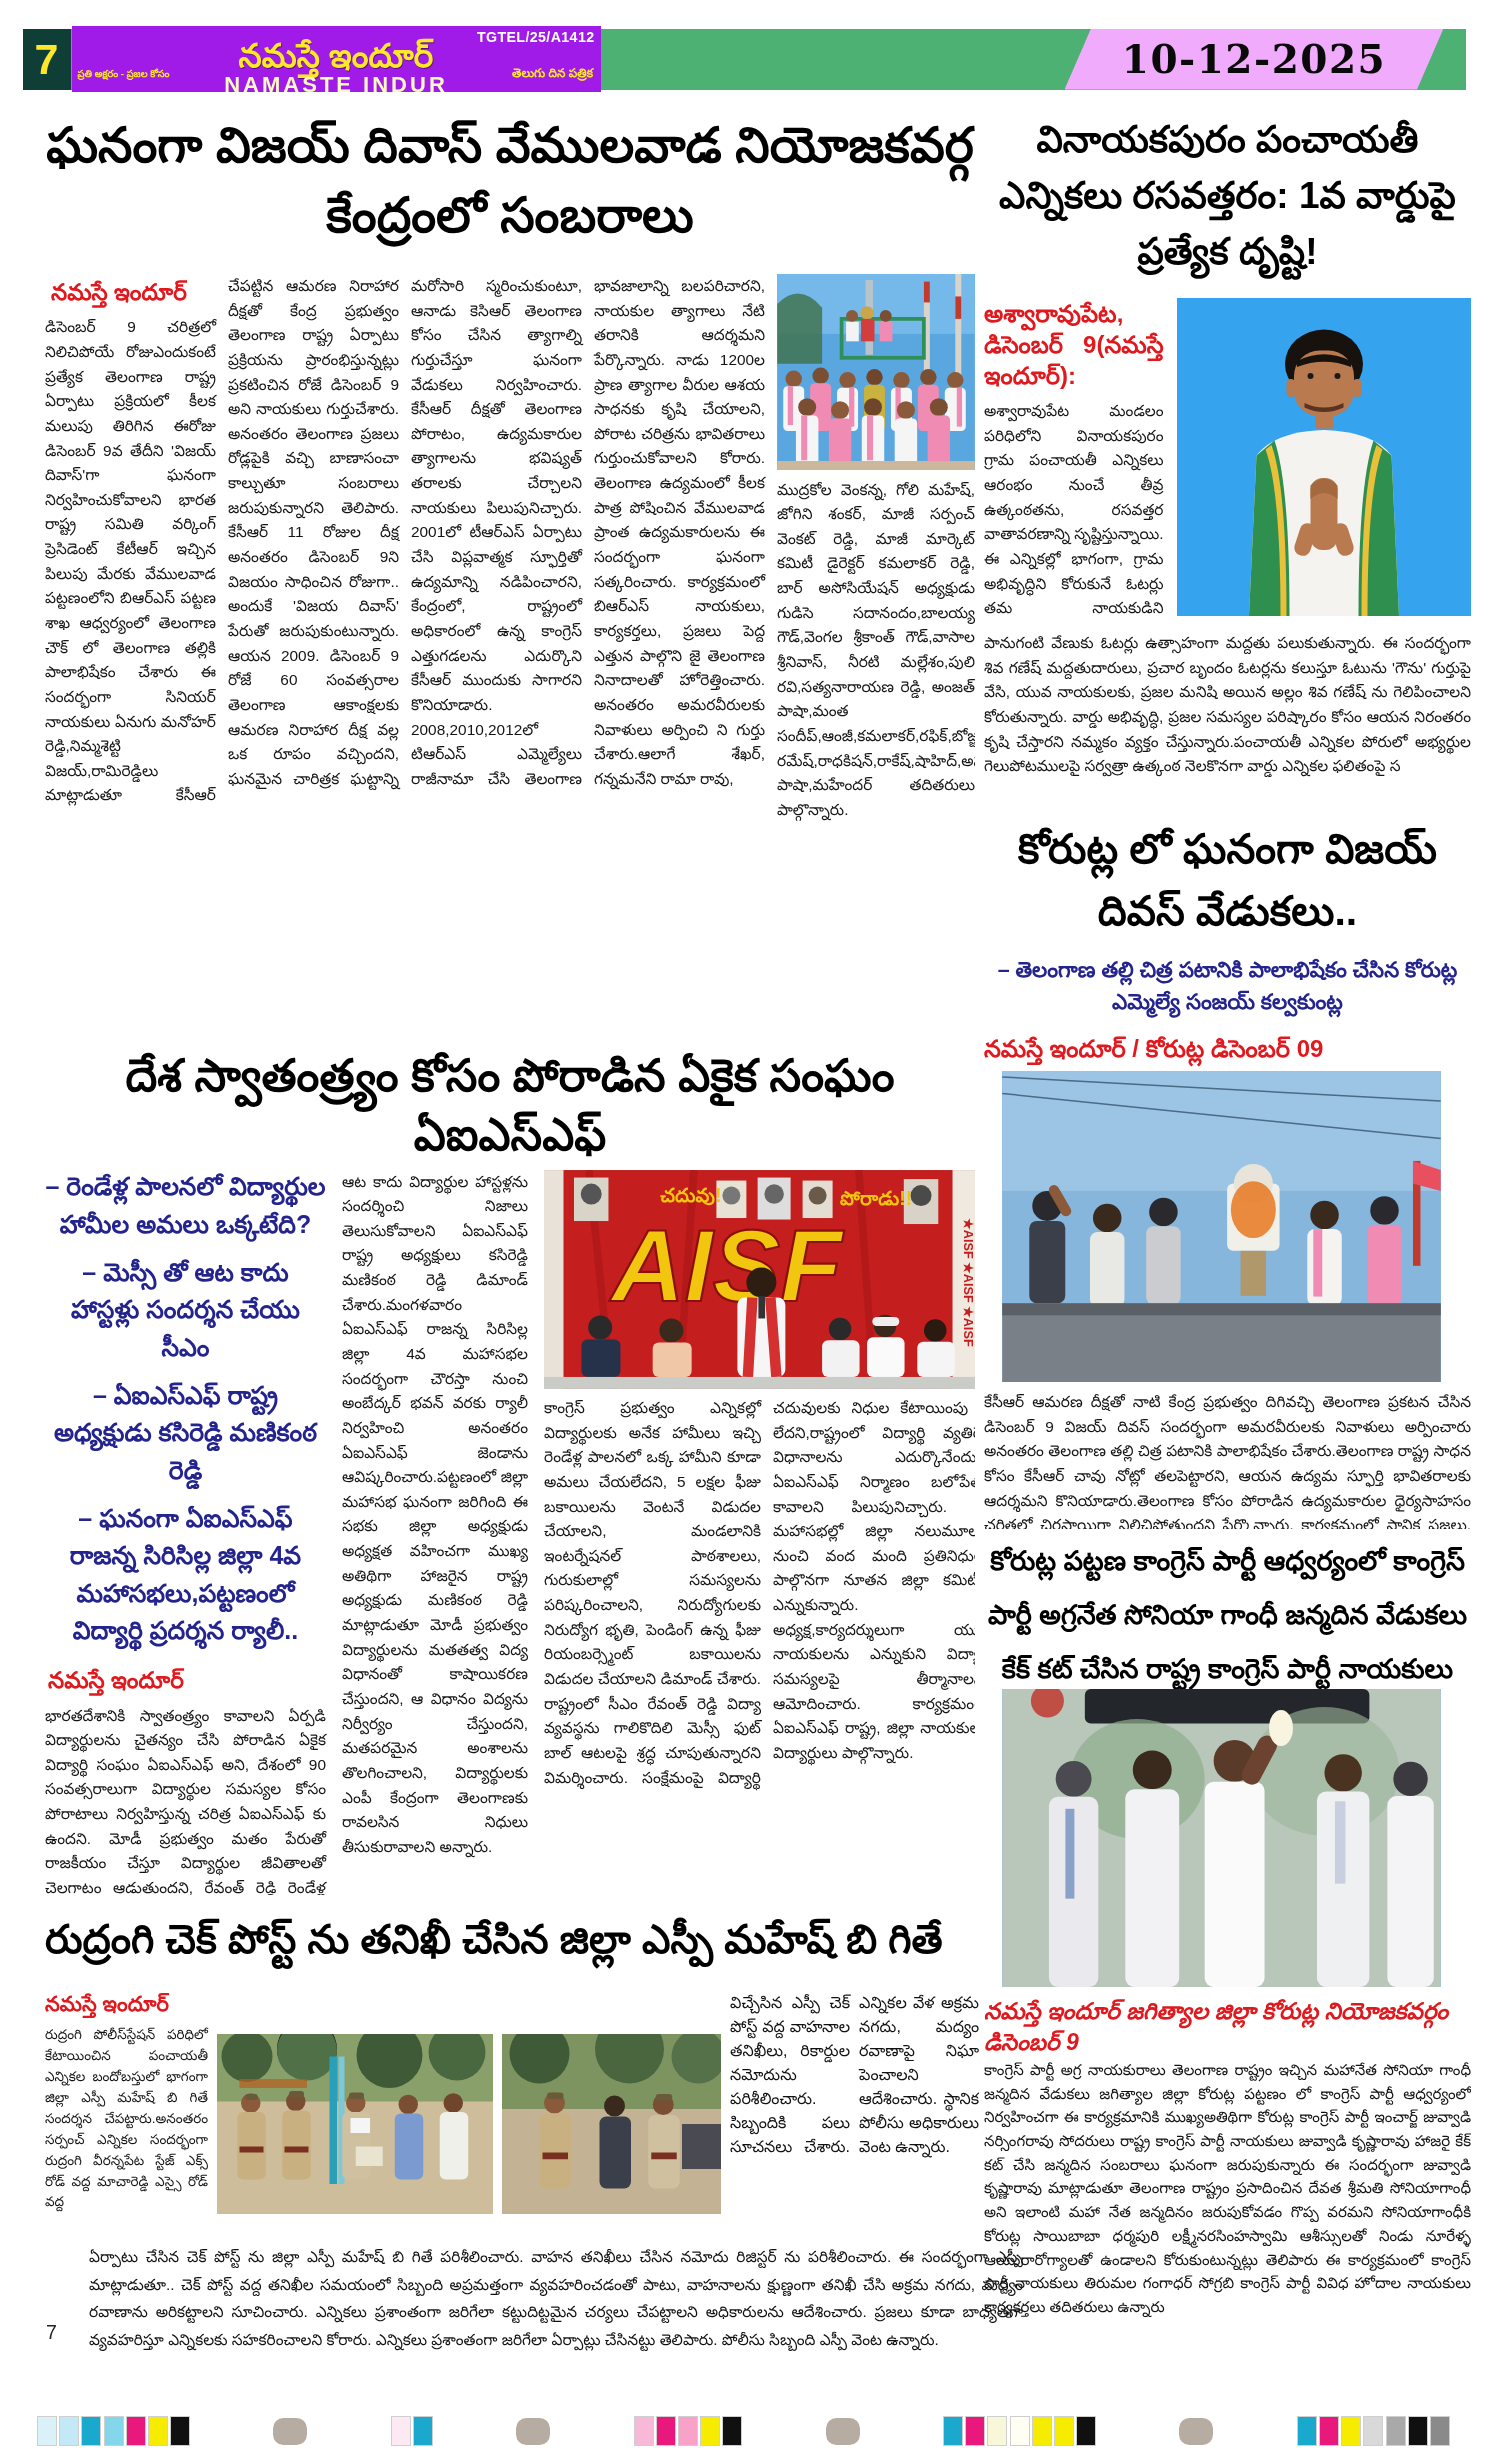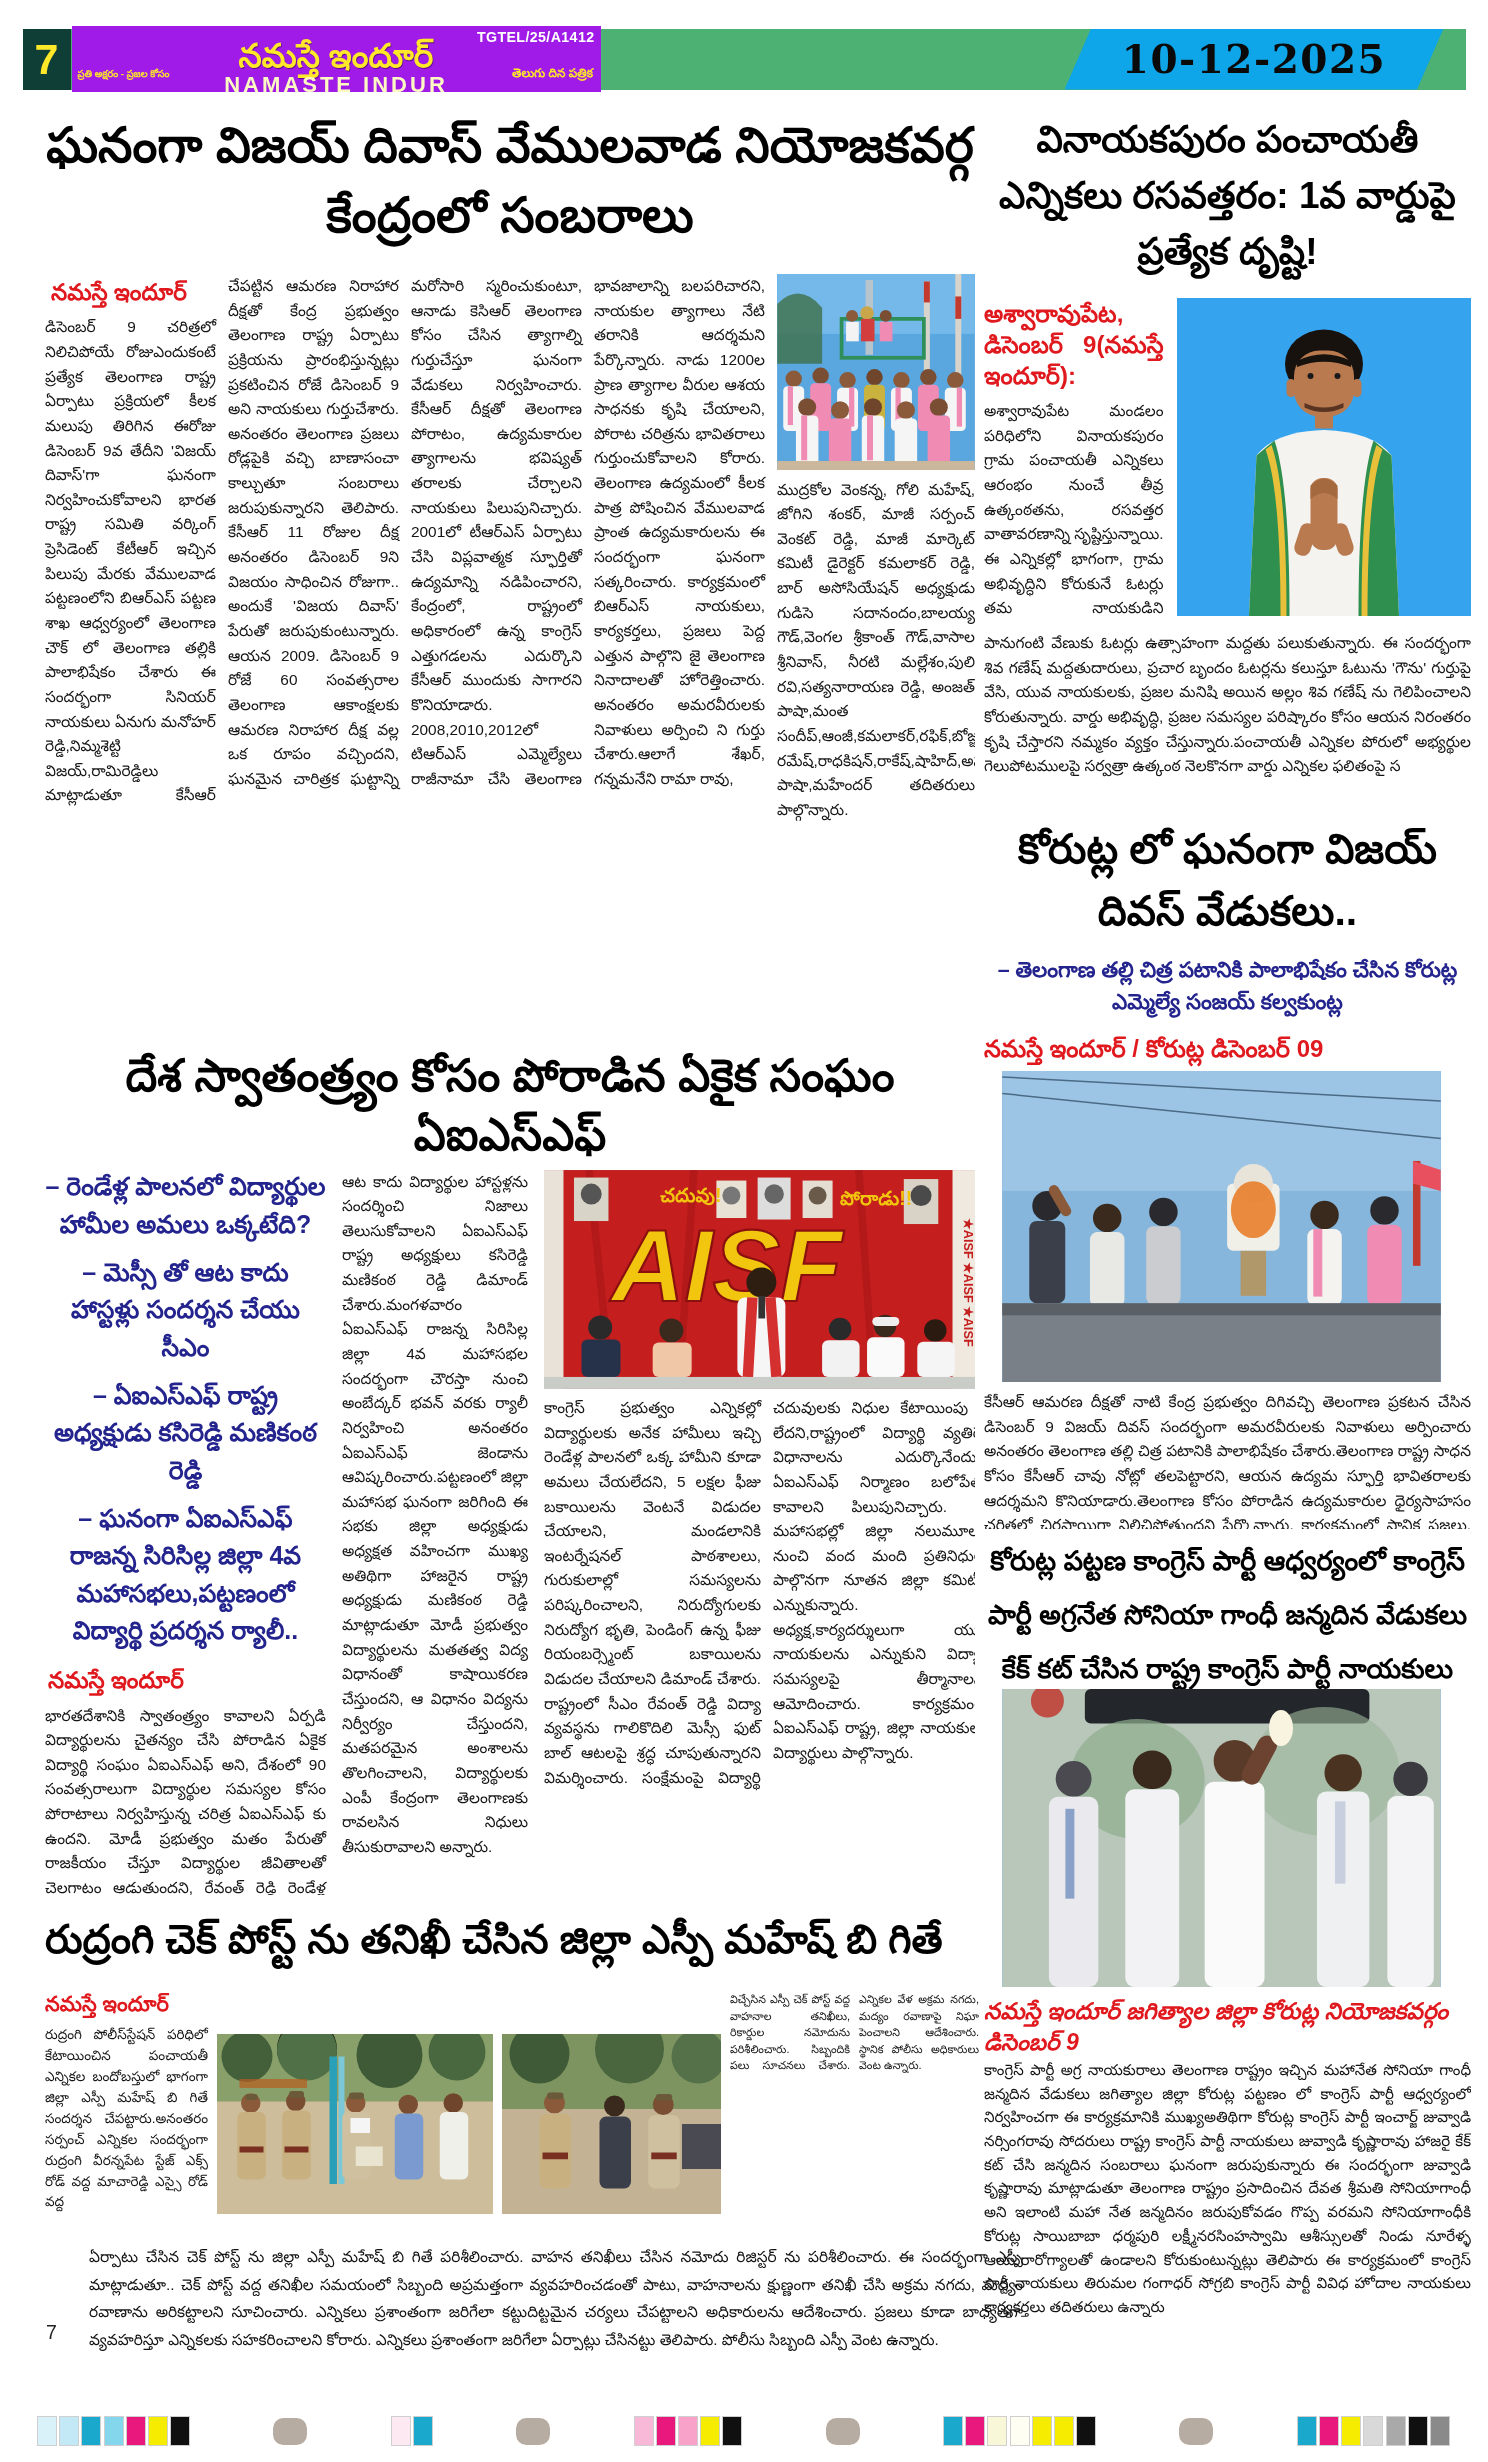--- a/index.html
+++ b/index.html
@@ -12,21 +12,21 @@
                color:#ffe829;font-size:43px;font-weight:800;}
   .masthead{position:absolute;left:49px;top:-2.2px;width:529px;height:66px;background:#a01ae8;
             overflow:hidden;text-align:center;}
   .mh-reg{position:absolute;right:6px;top:2.2px;color:#fff;font-weight:800;font-size:14.2px;letter-spacing:0.4px;}
   .mh-title{margin-top:12px;color:#ffe829;font-size:33px;font-weight:800;
             text-shadow:0.7px 0.7px 0 #5a0f86;line-height:1.1;}
   .mh-tagL{position:absolute;left:6px;bottom:10.5px;color:#ffe829;font-size:9.7px;font-weight:700;text-align:right;}
   .mh-tagR{position:absolute;right:7.5px;bottom:9px;color:#ffe829;font-size:12px;font-weight:700;}
   .mh-en{position:absolute;left:0;right:0;bottom:-6px;color:#fef9c3;font-size:22px;
          font-weight:800;letter-spacing:3px;}
-  .datebox{position:absolute;left:1042px;top:0;width:379px;height:61px;background:#0ea5e9;
+  .datebox{position:absolute;left:1042px;top:0;width:379px;height:61px;background:#f0abfc;
            clip-path:polygon(7% 0,100% 0,93% 100%,0 100%);
            display:flex;align-items:center;justify-content:center;}
   .date-text{font-family:"DejaVu Serif",serif;font-weight:900;font-size:39px;color:#0a0a0a;letter-spacing:1.5px;}
   
   .abs{position:absolute;}
   .hl{font-weight:800;color:#000;}
   .center{text-align:center;}
   .just{text-align:justify;}
   .red-dl{color:#e0191f;font-weight:800;}
   .navy{color:#24248e;}
@@ -49,21 +49,21 @@
   .aisf-colA-dl{display:block;font-size:23px;margin:13.5px 0 6px 3px;text-align:left;}
   .aisf-colA-body{font-weight:400;text-align:justify;}
   .aisf-colB{padding-top:7.5px;}
   .aisf-colC .two-col{column-count:2;column-gap:12px;margin-top:7.5px;}
   
   .rud-headline{left:45px;top:1914px;width:930px;font-size:40px;line-height:1.25;}
   .rud-row{left:45px;top:1988px;width:934px;height:249px;display:flex;gap:9px;overflow:hidden;}
   .rud-colA{width:163px;}
   .rud-colA .red-dl{display:block;font-size:21px;margin-bottom:4.5px;}
   .rud-photo{margin-top:46px;}
-  .rud-colB{flex:1;column-count:2;column-gap:9px;font-size:11px;line-height:1.5;padding-top:3px;}
+  .rud-colB{flex:1;column-count:2;column-gap:9px;font-size:16px;line-height:1.5;padding-top:3px;}
   .rud-wide{left:45px;top:2243px;width:934px;font-size:15.4px;line-height:1.8;margin-left:44px;}
   .foot7{left:46px;top:2321px;font-size:19.5px;color:#222;}
   
   .a2-headline{left:984px;top:112px;width:487px;font-size:37px;line-height:1.52;}
   .a2-row{left:984px;top:298px;width:487px;height:325px;display:flex;overflow:hidden;}
   .a2-textcol{width:180px;}
   .a2-textcol .red-dl{display:block;font-size:24px;line-height:1.3;margin-bottom:7.5px;}
   .a2-photo{width:294px;height:318px;margin-left:13.5px;}
   .a2-full{left:984px;top:631px;width:487px;height:181px;overflow:hidden;}
   .ko-headline{left:984px;top:819px;width:487px;font-size:41px;line-height:1.5;}

